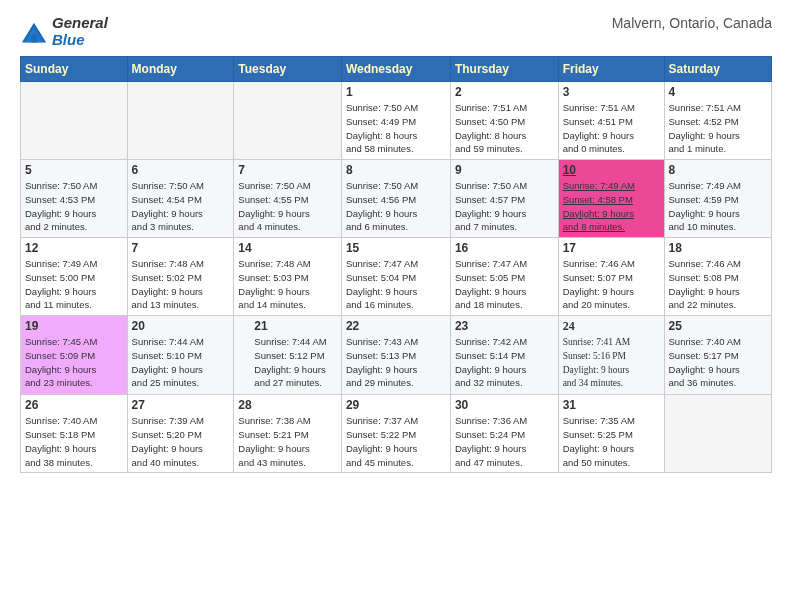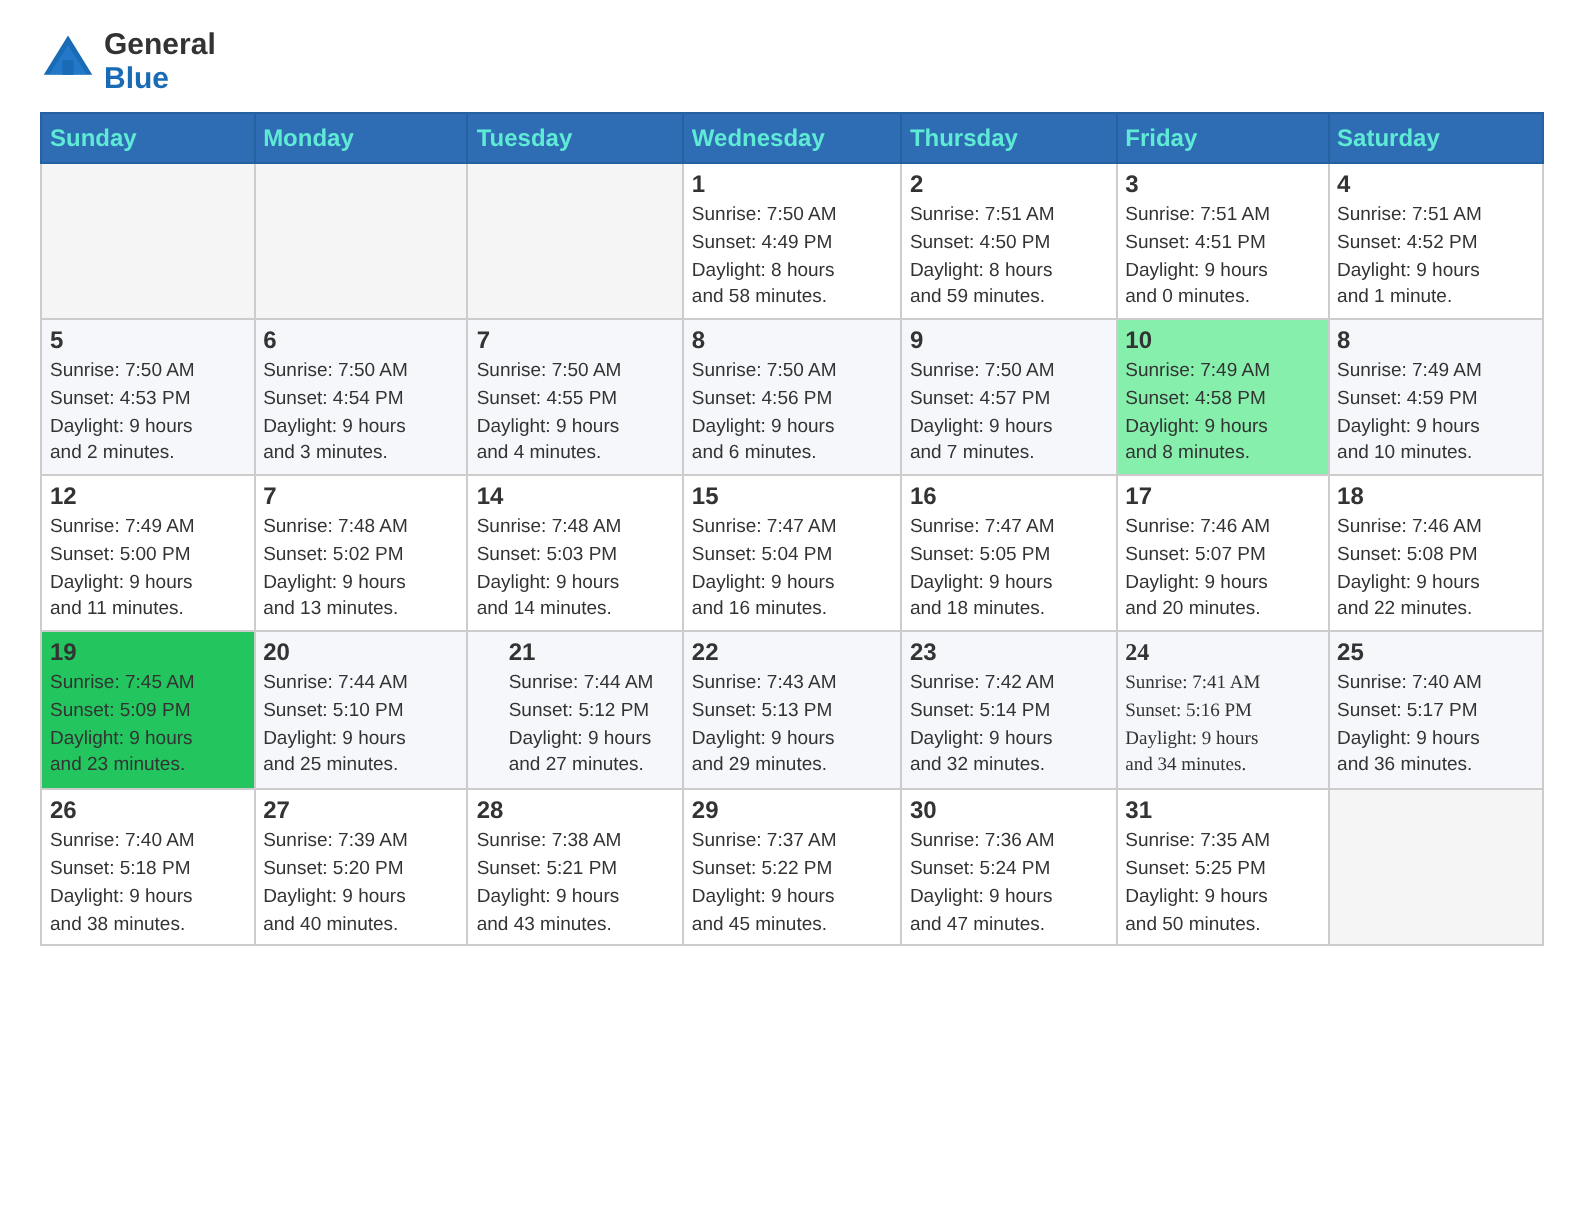--- a/index.html
+++ b/index.html
@@ -17,22 +17,23 @@
       background: #fff;
     }
     .header {
       display: flex;
       justify-content: space-between;
       align-items: flex-start;
       margin-bottom: 8px;
     }
     .logo {
       display: flex;
-      align-items: flex-start;
+      align-items: flex-end;
       gap: 4px;
+      font-style: italic;
     }
     .logo-text {
       display: flex;
       flex-direction: column;
       line-height: 1.1;
     }
     .logo-general {
       font-size: 15px;
       font-weight: bold;
       color: #333;
@@ -58,21 +59,21 @@
       font-size: 14px;
       color: #555;
     }
     .calendar {
       width: 100%;
       border-collapse: collapse;
       border: 1px solid #ccc;
     }
     .calendar th {
       background: #2e6db4;
-      color: #5eead4;
+      color: #fef9c3;
       font-size: 12px;
       font-weight: 600;
       padding: 5px 4px;
       text-align: left;
       border: 1px solid #2560a0;
     }
     .calendar td {
       vertical-align: top;
       border: 1px solid #ccc;
       padding: 3px 4px;
@@ -114,20 +115,21 @@
         <polygon points="15,3 28,24 2,24" fill="#1a6bb5"></polygon>
         <polygon points="15,8 25,24 5,24" fill="#2e86de" opacity="0.5"></polygon>
         <rect x="12" y="16" width="6" height="8" fill="#1a6bb5"></rect>
       </svg>
       <div class="logo-text">
         <span class="logo-general">General</span>
         <span class="logo-blue">Blue</span>
       </div>
     </div>
     <div class="title-area">
+      <div class="title-sub">Malvern, Ontario, Canada</div>
     </div>
   </div>
 
   <table class="calendar">
     <thead>
       <tr>
       <th>Sunday</th>
           <th>Monday</th>
           <th>Tuesday</th>
           <th>Wednesday</th>
@@ -172,21 +174,21 @@
             <div class="day-info">Sunrise: 7:50 AM<br>Sunset: 4:55 PM<br>Daylight: 9 hours<br>and 4 minutes.</div>
           </td>
           <td style="background: rgb(245, 247, 250);">
             <span class="day-num">8</span>
             <div class="day-info">Sunrise: 7:50 AM<br>Sunset: 4:56 PM<br>Daylight: 9 hours<br>and 6 minutes.</div>
           </td>
           <td style="background: rgb(245, 247, 250);">
             <span class="day-num">9</span>
             <div class="day-info">Sunrise: 7:50 AM<br>Sunset: 4:57 PM<br>Daylight: 9 hours<br>and 7 minutes.</div>
           </td>
-          <td style="background: #86efac;">
+          <td style="background: #ec4899; text-decoration: underline;">
             <span class="day-num">10</span>
             <div class="day-info">Sunrise: 7:49 AM<br>Sunset: 4:58 PM<br>Daylight: 9 hours<br>and 8 minutes.</div>
           </td>
           <td style="background: rgb(245, 247, 250);">
             <span class="day-num">8</span>
             <div class="day-info">Sunrise: 7:49 AM<br>Sunset: 4:59 PM<br>Daylight: 9 hours<br>and 10 minutes.</div>
           </td>
         </tr>
         <tr>
           <td>
@@ -212,21 +214,21 @@
           <td>
             <span class="day-num">17</span>
             <div class="day-info">Sunrise: 7:46 AM<br>Sunset: 5:07 PM<br>Daylight: 9 hours<br>and 20 minutes.</div>
           </td>
           <td>
             <span class="day-num">18</span>
             <div class="day-info">Sunrise: 7:46 AM<br>Sunset: 5:08 PM<br>Daylight: 9 hours<br>and 22 minutes.</div>
           </td>
         </tr>
         <tr>
-          <td style="background: #22c55e;">
+          <td style="background: #f0abfc;">
             <span class="day-num">19</span>
             <div class="day-info">Sunrise: 7:45 AM<br>Sunset: 5:09 PM<br>Daylight: 9 hours<br>and 23 minutes.</div>
           </td>
           <td style="background: rgb(245, 247, 250);">
             <span class="day-num">20</span>
             <div class="day-info">Sunrise: 7:44 AM<br>Sunset: 5:10 PM<br>Daylight: 9 hours<br>and 25 minutes.</div>
           </td>
           <td style="background: rgb(245, 247, 250); padding-left: 20px;">
             <span class="day-num">21</span>
             <div class="day-info">Sunrise: 7:44 AM<br>Sunset: 5:12 PM<br>Daylight: 9 hours<br>and 27 minutes.</div>

